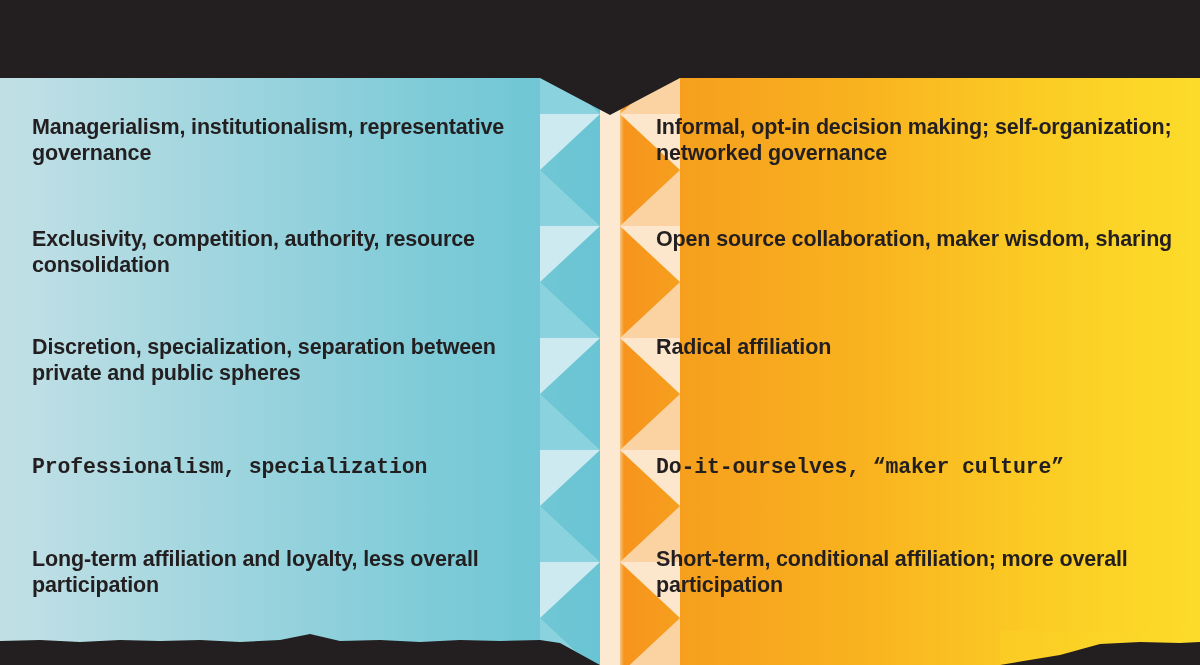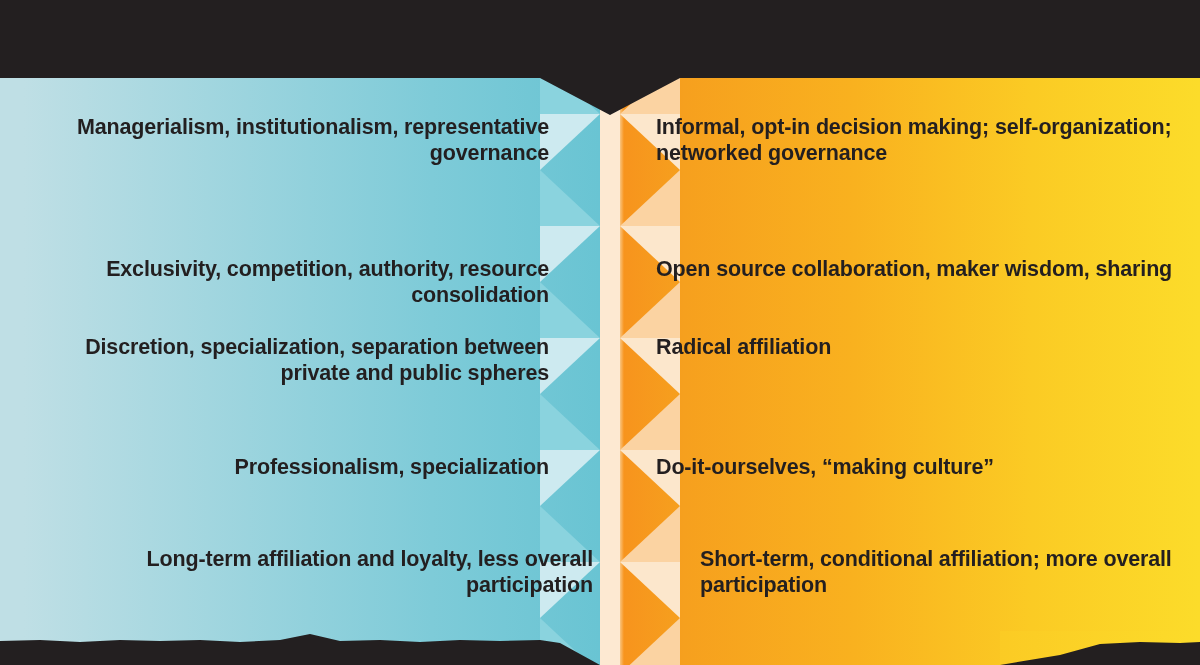--- a/index.html
+++ b/index.html
@@ -97,28 +97,28 @@
   #col-right{ left:620px; width:560px; padding-left:38px; }
 
   .row{
     position:absolute;
     color:#231f20;
     font-weight:bold;
     font-size:21.5px;
     line-height:26px;
     letter-spacing:-0.15px;
   }
-  #col-left  .row{ left:39px; width:510px;text-align:right; }
+  #col-left  .row{ left:32px; width:510px; }
   #col-right .row{ left:36px; width:520px; }
 
   .row.r0{ top:36px; }
-  .row.r1{ top:148px;margin-top:30px; }
+  .row.r1{ top:148px; }
   .row.r2{ top:256px; }
-  .row.r3{ top:376px; }
-  .row.r4{ top:468px;margin-left:44px; }
+  .row.r3{ top:376px;font-family:Liberation Mono, monospace; }
+  .row.r4{ top:468px; }
 </style>
 </head>
 <body>
 
 <div id="stage">
 
   <div class="panel" id="panel-left"></div>
   <div class="panel" id="panel-right"></div>
 
   <div class="chev-col" id="chev-left">
@@ -154,21 +154,21 @@
     <div class="row r1">Exclusivity, competition, authority, resource consolidation</div>
     <div class="row r2">Discretion, specialization, separation between private and public spheres</div>
     <div class="row r3">Professionalism, specialization</div>
     <div class="row r4">Long-term affiliation and loyalty, less overall participation</div>
   </div>
 
   <div class="col" id="col-right">
     <div class="row r0">Informal, opt-in decision making; self-organization; networked governance</div>
     <div class="row r1">Open source collaboration, maker wisdom, sharing</div>
     <div class="row r2">Radical affiliation</div>
-    <div class="row r3">Do-it-ourselves, “making culture”</div>
+    <div class="row r3">Do-it-ourselves, “maker culture”</div>
     <div class="row r4">Short-term, conditional affiliation; more overall participation</div>
   </div>
 
   <div id="bottom-right-notch"></div>
   <div id="top-mask"></div>
   <div id="bottom-mask"></div>
 
 </div>
 
 </body></html>

